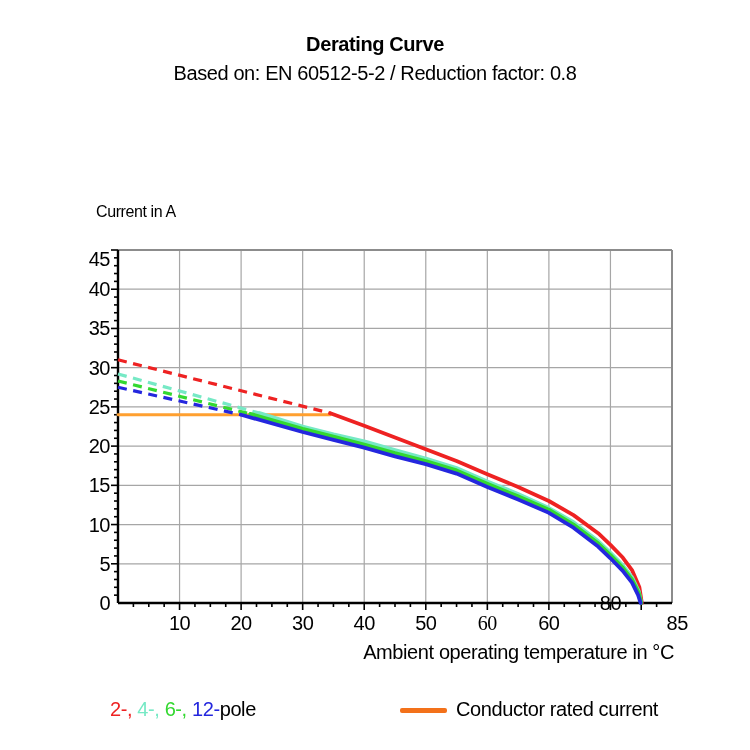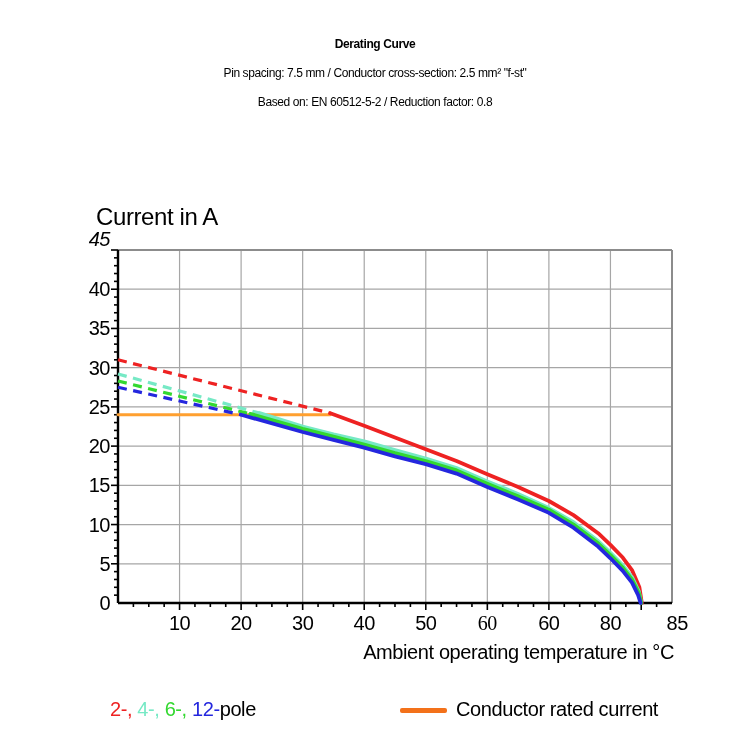--- a/index.html
+++ b/index.html
@@ -3,25 +3,25 @@
 <meta charset="utf-8">
 <style>
   html,body{margin:0;padding:0;}
   body{
     width:750px;height:750px;background:#ffffff;
     font-family:"Liberation Sans", sans-serif;color:#000;
     position:relative;overflow:hidden;
   }
   .titleblock{
     position:absolute;left:25px;top:30px;width:700px;
-    text-align:center;line-height:29px;font-size:12px;letter-spacing:-0.4px;
+    text-align:center;line-height:29px;font-size:20px;letter-spacing:-0.4px;
   }
   .titleblock .t1{font-weight:bold;}
   .yaxis-title{
-    position:absolute;left:96px;top:203px;font-size:24px;letter-spacing:-0.4px;
+    position:absolute;left:96px;top:203px;font-size:16px;letter-spacing:-0.4px;
   }
   #chart{
     position:absolute;left:118px;top:250px;width:554px;height:353px;
   }
   #plot-svg{position:absolute;left:0;top:0;overflow:visible;}
   .ytick-label,.xtick-label{
     position:absolute;font-size:20px;letter-spacing:-0.5px;white-space:nowrap;
   }
   .ytick-label{width:44px;text-align:right;}
   .xtick-label{width:44px;text-align:center;}
@@ -37,21 +37,20 @@
   #legend-rated-swatch{
     position:absolute;left:400px;top:12px;width:47px;height:5px;border-radius:2px;
   }
   .legend-rated-label{position:absolute;left:456px;top:2px;white-space:nowrap;}
 </style>
 </head>
 <body>
 
 <div class="titleblock">
   <div class="t1">Derating Curve</div>
-  <div>Pin spacing: 7.5 mm / Conductor cross-section: 2.5 mm² "f-st"</div>
   <div>Based on: EN 60512-5-2 / Reduction factor: 0.8</div>
 </div>
 
 <div class="yaxis-title">Current in A</div>
 
 <div id="chart">
   <svg id="plot-svg" width="554" height="353" xmlns="http://www.w3.org/2000/svg">
       <line x1="61.55555555555556" y1="0" x2="61.55555555555556" y2="353" stroke="#a6a6a6" stroke-width="1.2"></line>
       <line x1="123.11111111111111" y1="0" x2="123.11111111111111" y2="353" stroke="#a6a6a6" stroke-width="1.2"></line>
       <line x1="184.66666666666666" y1="0" x2="184.66666666666666" y2="353" stroke="#a6a6a6" stroke-width="1.2"></line>
@@ -167,29 +166,29 @@
 <div id="tick-labels">
     <div class="ytick-label" style="left: 66px; top: 592px;">0</div>
     <div class="ytick-label" style="left: 66px; top: 552.778px;">5</div>
     <div class="ytick-label" style="left: 66px; top: 513.556px;">10</div>
     <div class="ytick-label" style="left: 66px; top: 474.333px;">15</div>
     <div class="ytick-label" style="left: 66px; top: 435.111px;">20</div>
     <div class="ytick-label" style="left: 66px; top: 395.889px;">25</div>
     <div class="ytick-label" style="left: 66px; top: 356.667px;">30</div>
     <div class="ytick-label" style="left: 66px; top: 317.444px;">35</div>
     <div class="ytick-label" style="left: 66px; top: 278.222px;">40</div>
-    <div class="ytick-label" style="left: 66px; top: 228px; font-style: italic;">45</div>
+    <div class="ytick-label" style="left: 66px; top: 248px;">45</div>
     <div class="xtick-label" style="left: 157.556px; top: 612px;">10</div>
     <div class="xtick-label" style="left: 219.111px; top: 612px;">20</div>
     <div class="xtick-label" style="left: 280.667px; top: 612px;">30</div>
     <div class="xtick-label" style="left: 342.222px; top: 612px;">40</div>
     <div class="xtick-label" style="left: 403.778px; top: 612px;">50</div>
     <div class="xtick-label" style="left: 465.333px; top: 612px; font-family: Liberation Serif, serif;">60</div>
     <div class="xtick-label" style="left: 526.889px; top: 612px;">60</div>
-    <div class="xtick-label" style="left: 588.444px; top: 612px;">80</div>
+    <div class="xtick-label" style="left: 588.444px; top: 592px;">80</div>
     <div class="xtick-label" style="left: 619.222px; top: 612px; padding-left: 36px;">85</div>
   </div>
 
 <div class="xaxis-title">Ambient operating temperature in °C</div>
 
 <div class="legend-row">
   <span id="legend-poles"><span style="color: rgb(238, 34, 34);">2-,</span> <span style="color: rgb(118, 233, 197);">4-,</span> <span style="color: rgb(51, 216, 48);">6-,</span> <span style="color: rgb(36, 39, 222);">12-</span><span>pole</span></span>
   <span id="legend-rated-swatch" style="background: rgb(243, 113, 26);"></span>
   <span class="legend-rated-label">Conductor rated current</span>
 </div>

